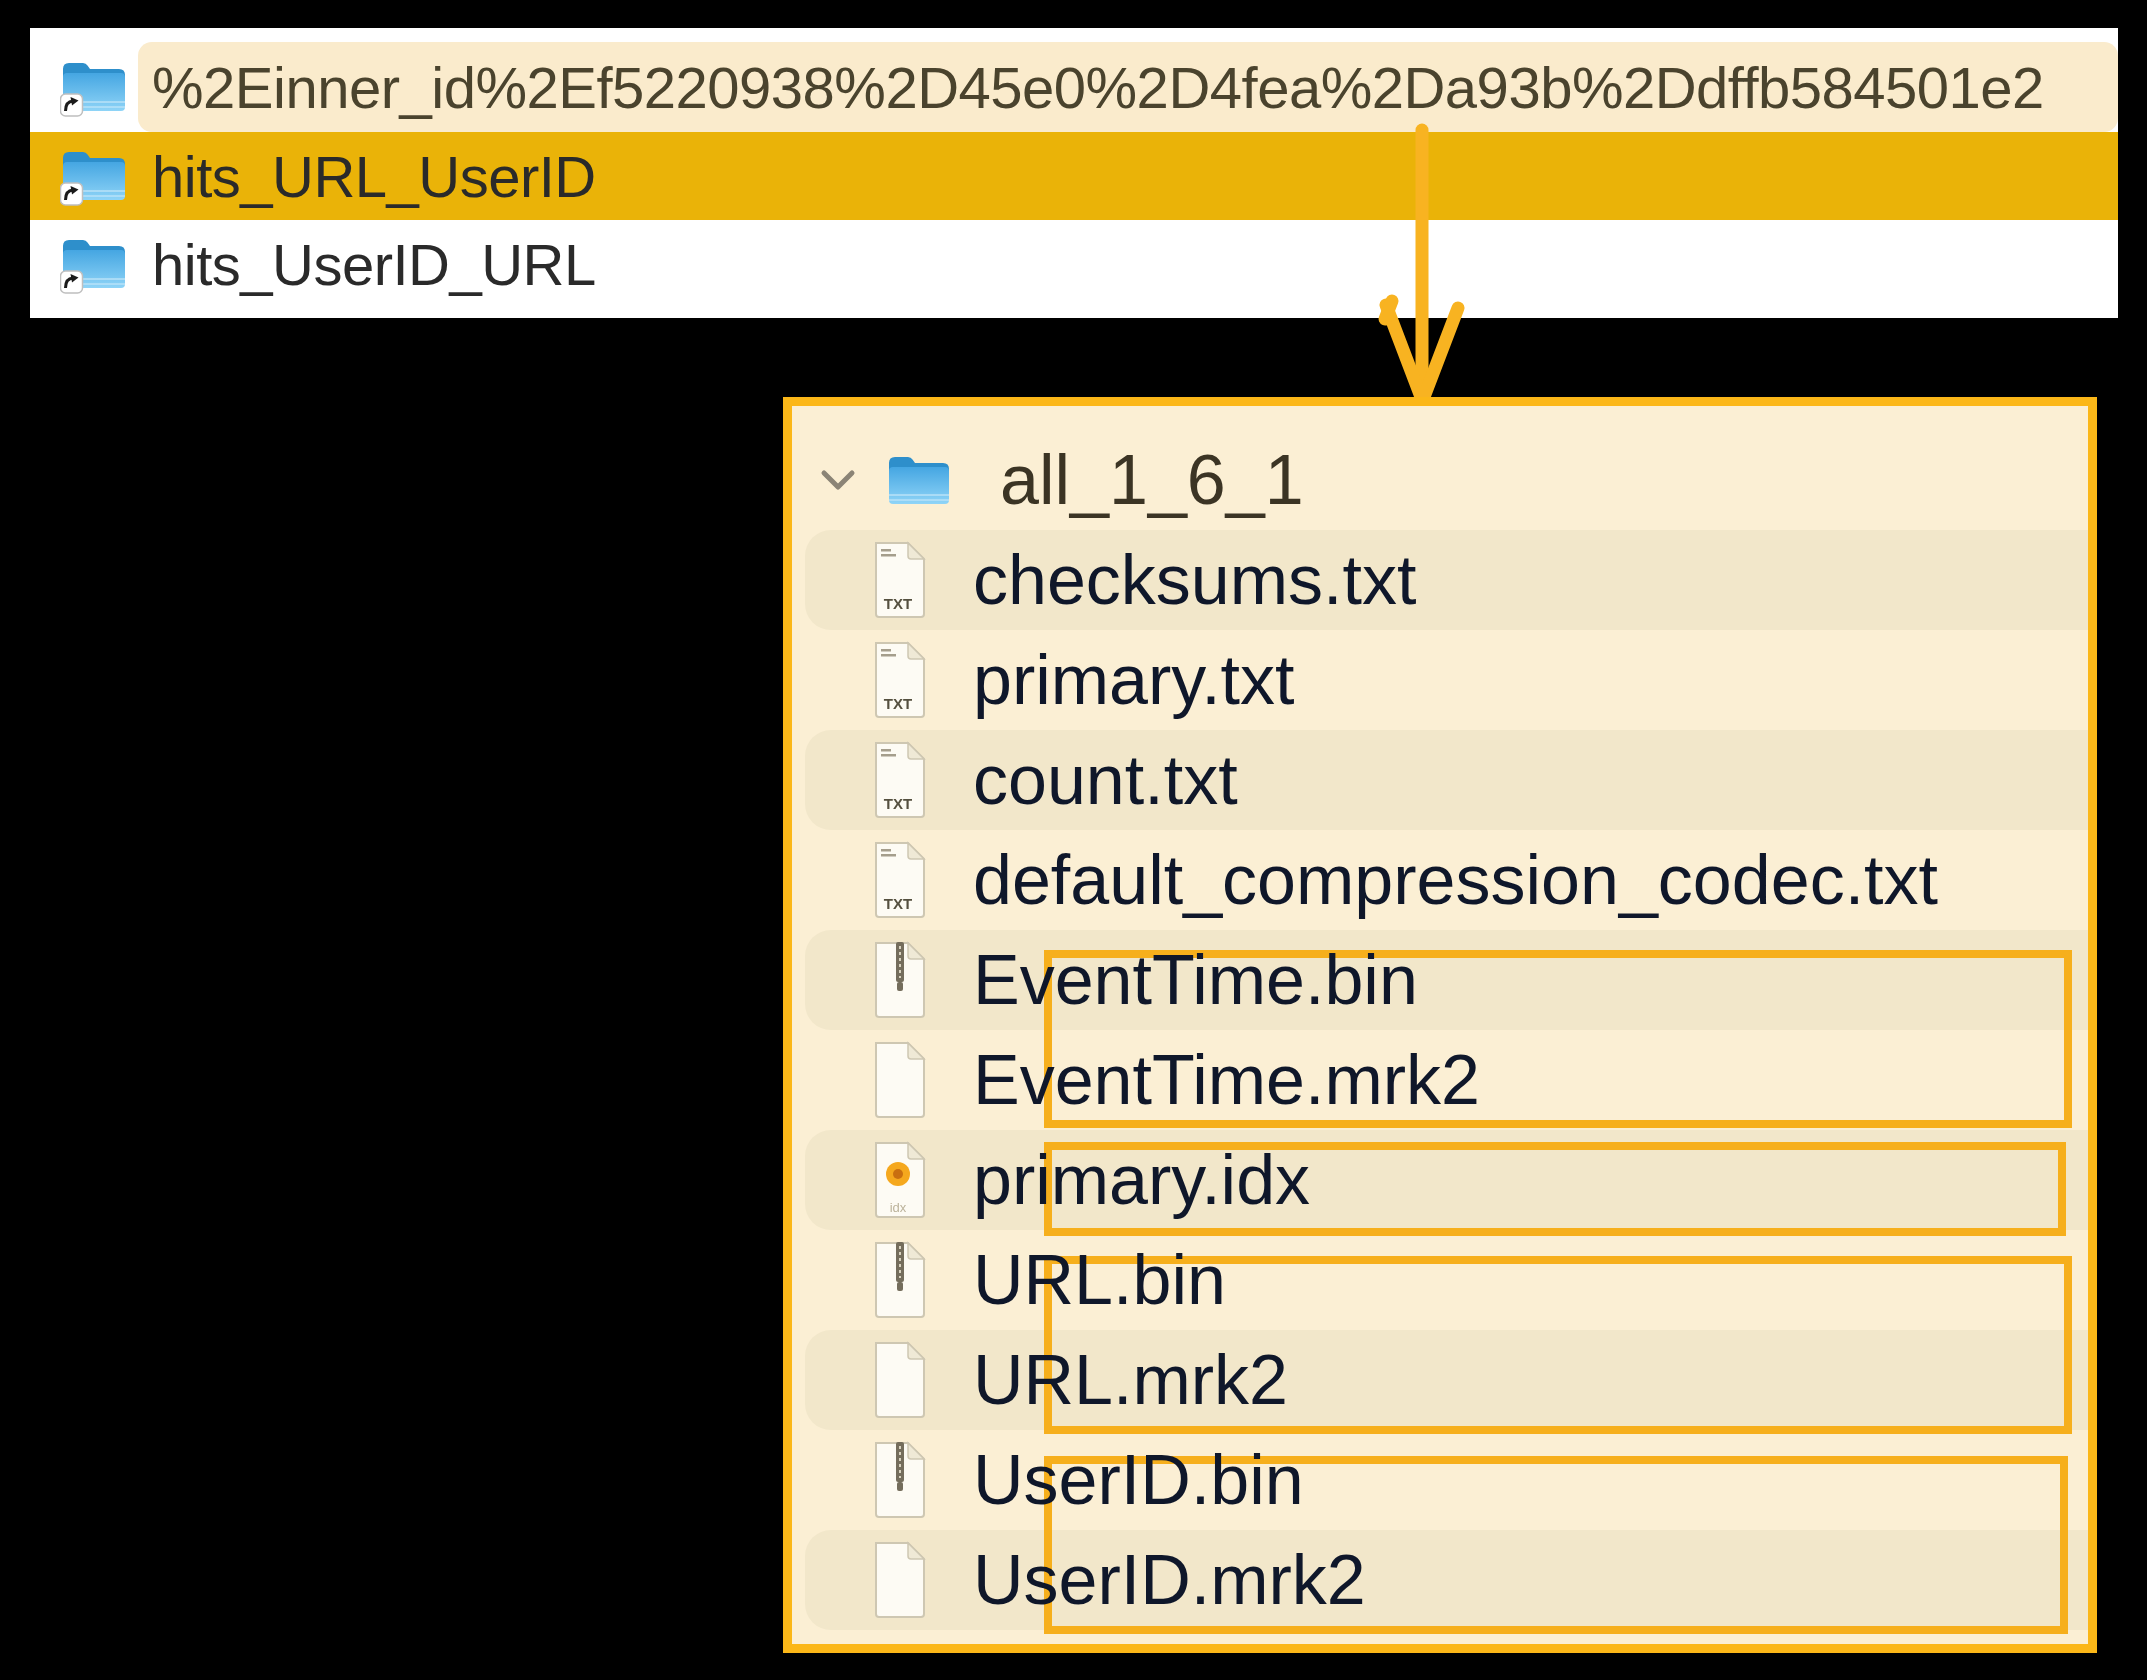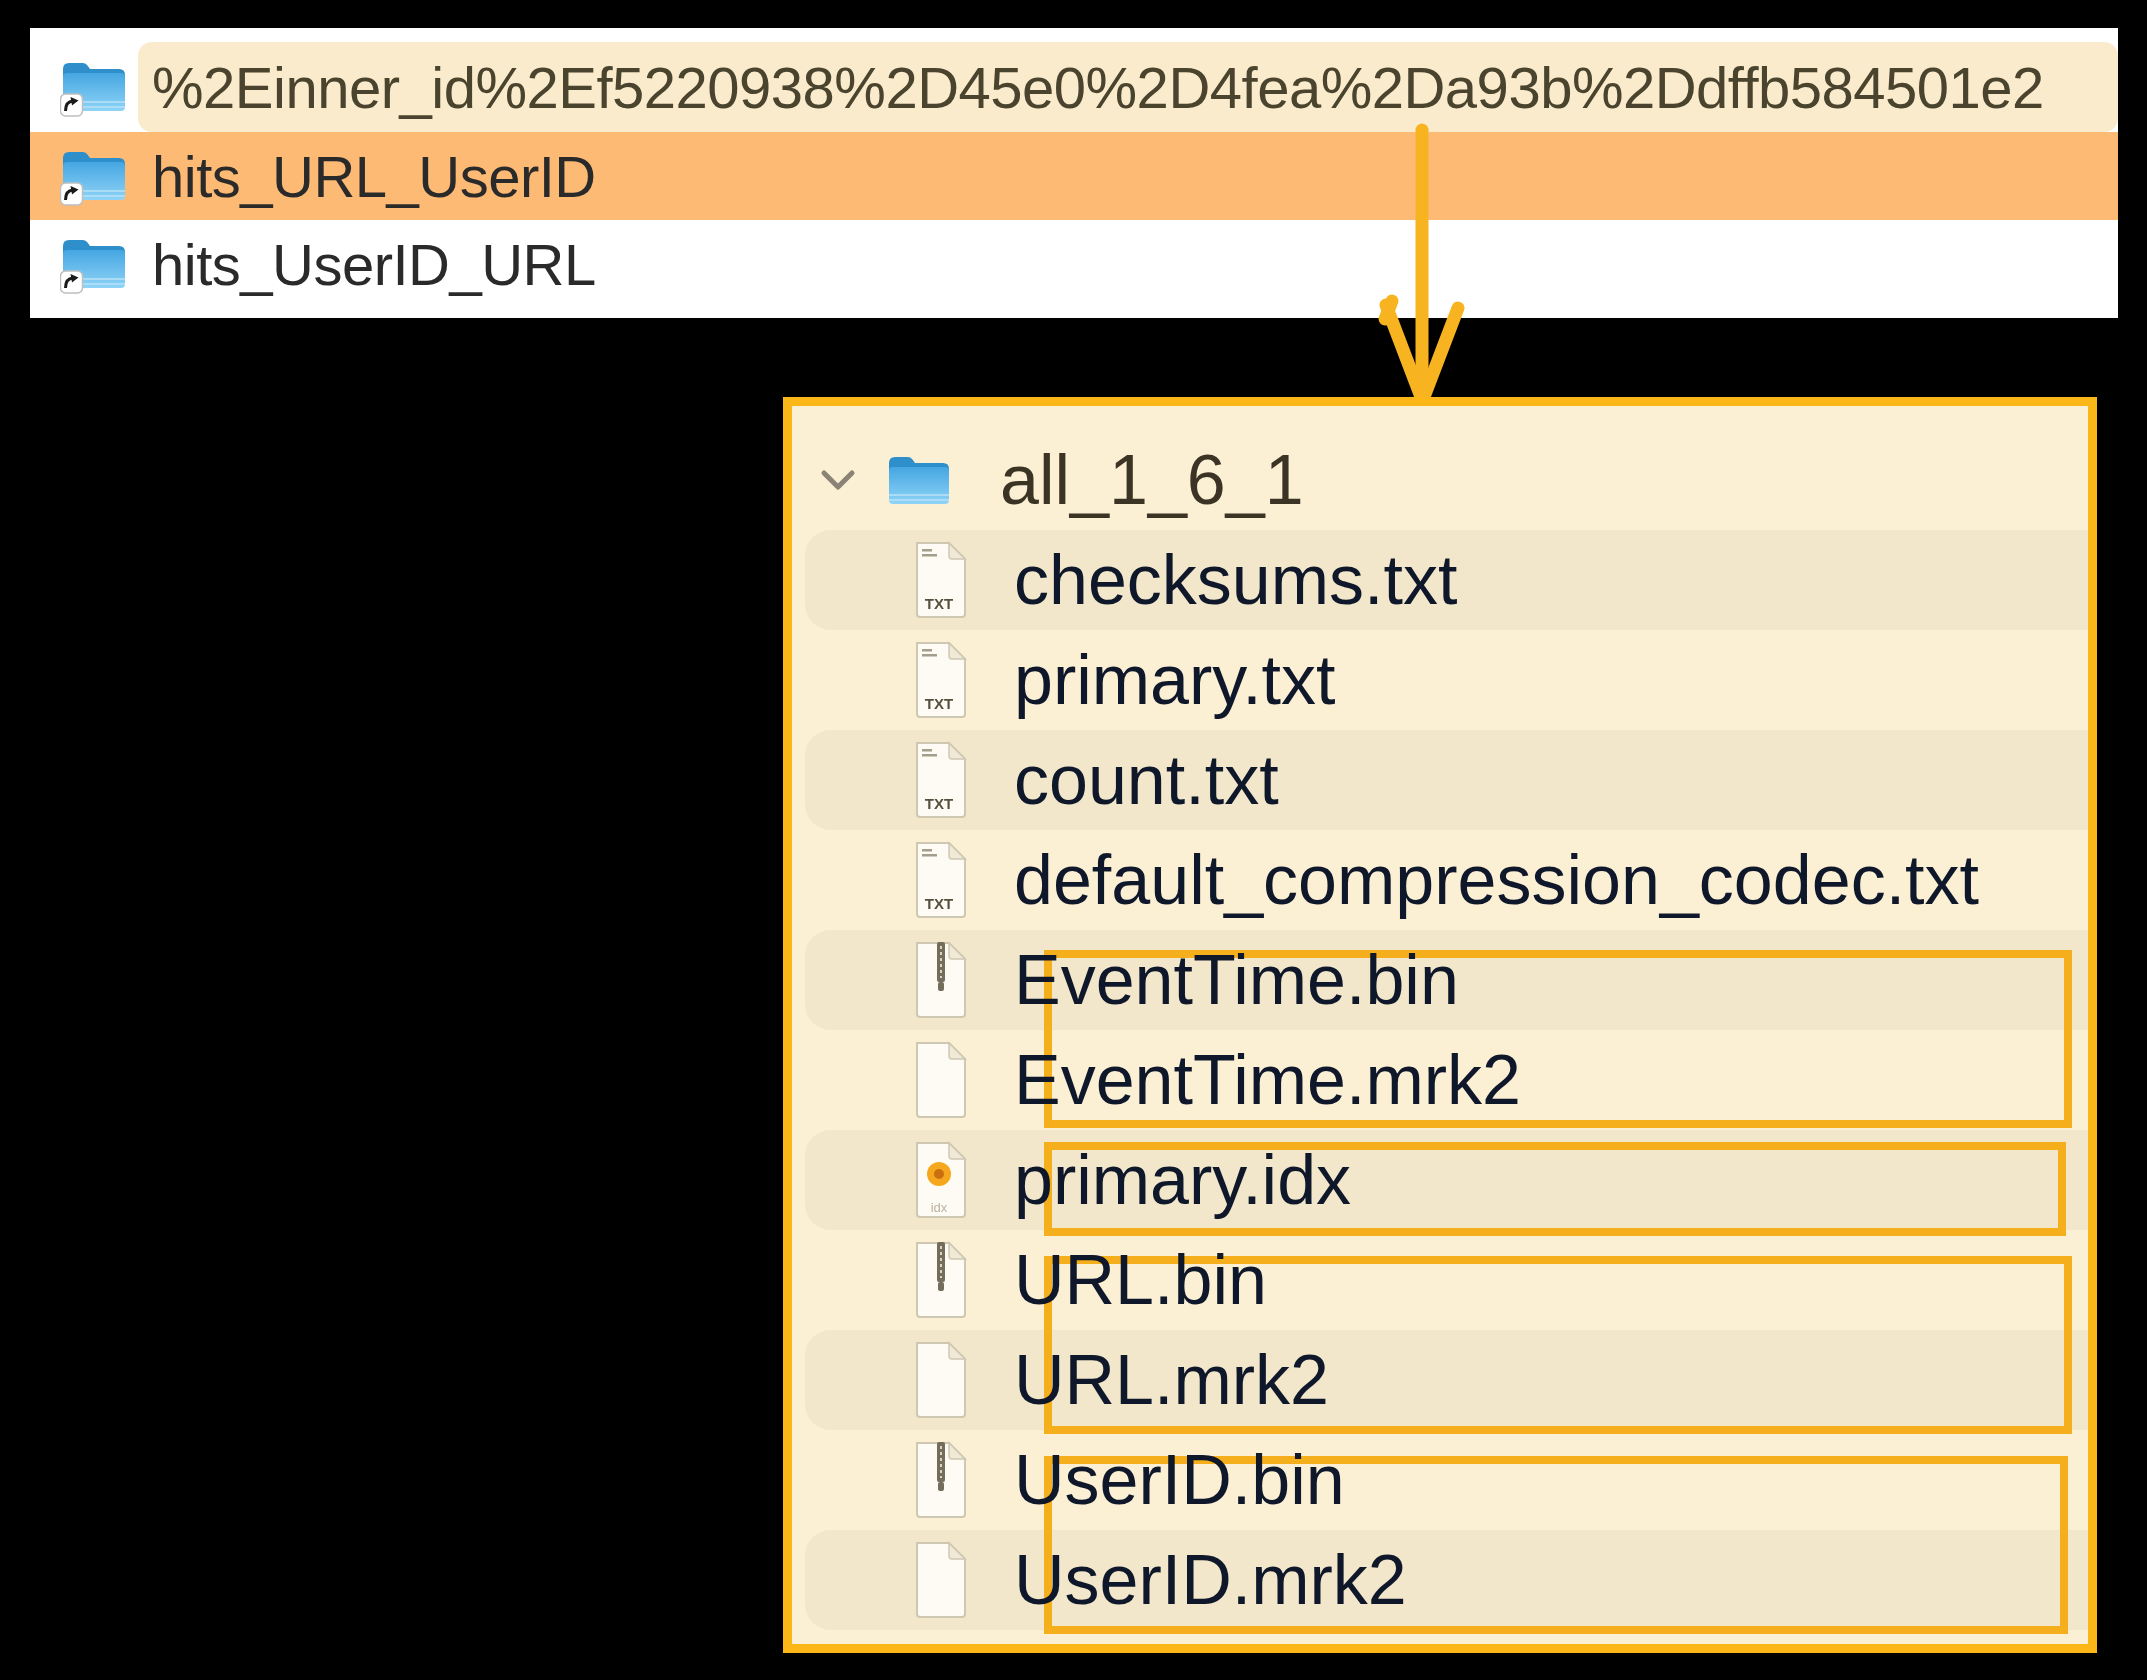--- a/index.html
+++ b/index.html
@@ -3,21 +3,21 @@
 <meta charset="utf-8">
 <style>
   html,body{margin:0;padding:0;background:#000;}
   .stage{position:relative;width:2147px;height:1680px;background:#000;overflow:hidden;
          font-family:"Liberation Sans",sans-serif;}
 
   
   .finder{position:absolute;left:30px;top:28px;width:2088px;height:290px;background:#FFFFFF;}
   .frow{position:relative;display:flex;align-items:center;height:88px;}
   .frow.first{height:90px;margin-top:14px;}
-  .frow.alt{background:#fdba74;text-align:right;}
+  .frow.alt{background:#eab308;text-align:right;}
   .ficon{width:68px;height:60px;margin-left:30px;flex:0 0 auto;}
   .ficon svg{width:100%;height:100%;display:block;}
   .fband{flex:1;align-self:stretch;display:flex;align-items:center;margin-left:10px;padding-left:14px;min-width:0;}
   .fband.hl{background:#FAEBCC;border-radius:14px;}
   .fname{font-size:58px;letter-spacing:-0.5px;color:#2A2A2A;white-space:nowrap;}
   .frow.first .fname{color:#4A432D;}
 
   
   .arrow{position:absolute;left:1361px;top:120px;width:120px;height:290px;}
   .arrow path{fill:none;stroke:#F8B321;stroke-width:13;stroke-linecap:round;stroke-linejoin:round;}
@@ -27,21 +27,21 @@
         background:#FBEFD4;border:9px solid #FBB718;box-sizing:border-box;}
   .part .content{position:absolute;left:0;top:0;right:0;bottom:0;padding-top:24px;}
   .trow{position:relative;display:flex;align-items:center;height:100px;}
   .trow.stripe::before{content:"";position:absolute;left:13px;right:0;top:0;bottom:0;
         background:#F2E7CA;border-radius:26px 0 0 26px;}
   .trow > *{position:relative;z-index:1;}
   .trow.root{padding-left:28px;}
   .chev{width:36px;height:26px;margin-right:30px;flex:0 0 auto;}
   .chev svg{width:100%;height:100%;display:block;}
   .dicon.folder{width:66px;height:58px;margin-right:48px;flex:0 0 auto;}
-  .trow.file{padding-left:117px;}
+  .trow.file{padding-left:76px;}
   .dicon{width:64px;height:80px;margin-right:41px;flex:0 0 auto;}
   .dicon svg{width:100%;height:100%;display:block;}
   .tname{font-size:70px;color:#0f172a;white-space:nowrap;}
   .trow.root .tname{color:#3B3424;}
 
   
   .hbox{position:absolute;border:8px solid #F6AF1C;box-sizing:border-box;}
   .hbox.eventtime{left:252px;top:544px;width:1028px;height:178px;}
   .hbox.primary  {left:252px;top:736px;width:1022px;height:94px;}
   .hbox.url      {left:252px;top:850px;width:1028px;height:178px;}

